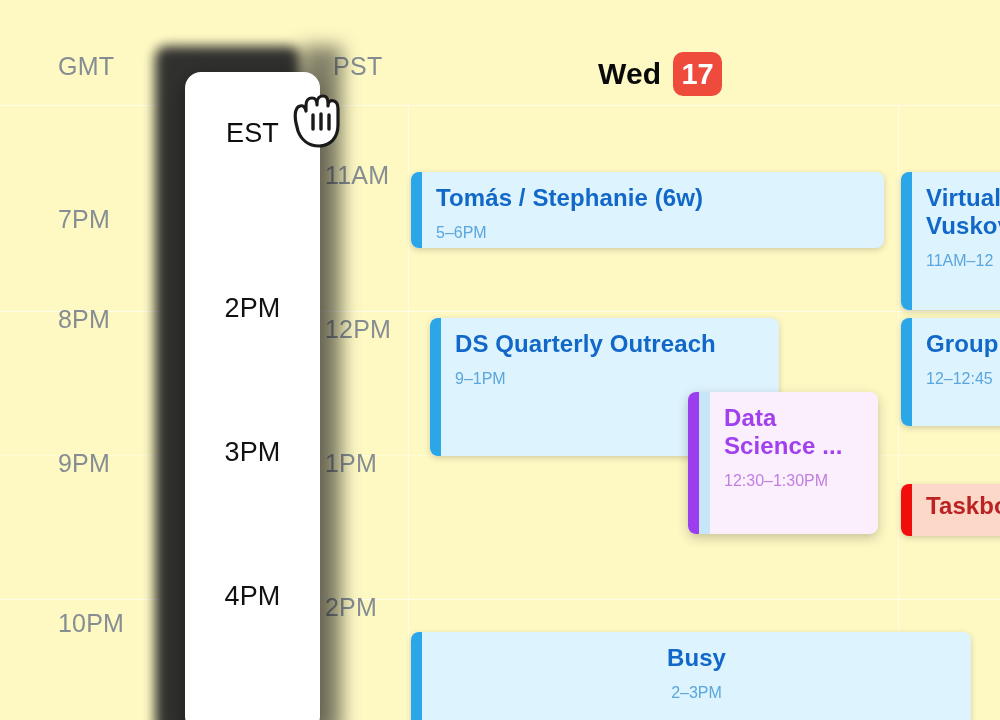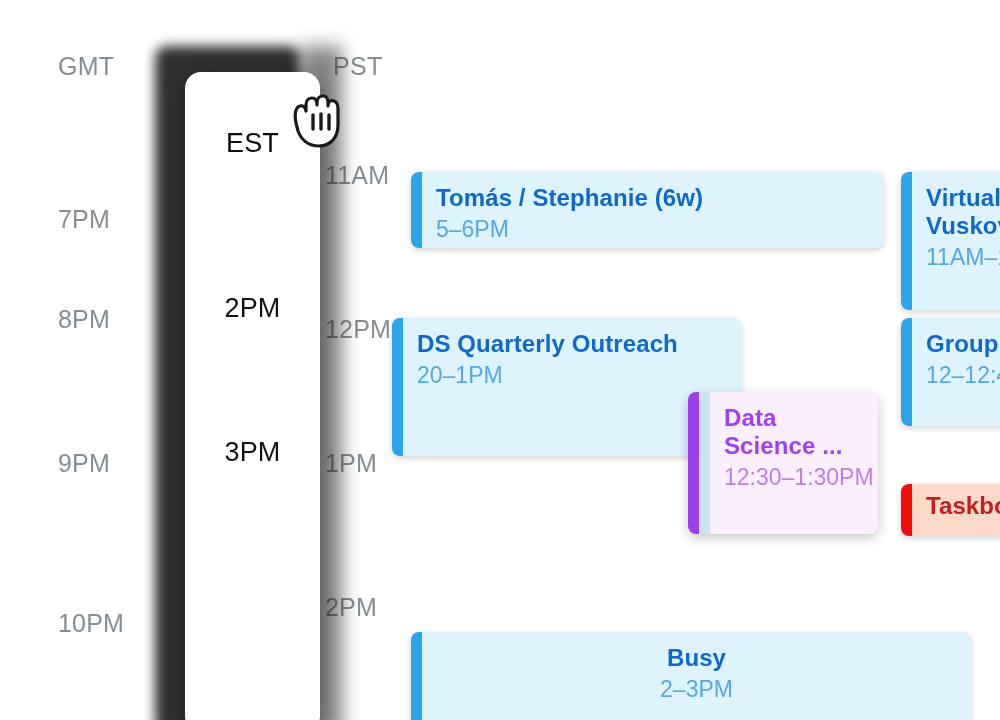--- a/index.html
+++ b/index.html
@@ -2,21 +2,21 @@
 <html><head>
 <meta charset="utf-8">
 <title>Calendar Timezone Picker</title>
 <style>
   * { margin:0; padding:0; box-sizing:border-box; }
   html, body {
     width:1000px; height:720px; overflow:hidden;
     font-family:"Liberation Sans", sans-serif;
     background:#4c666f;
   }
-  #stage { position:relative; width:1000px; height:720px; background:#ffffff; overflow:hidden; }
+  #stage { position:relative; width:1000px; height:720px; background:#fef9c3; overflow:hidden; }
 
   
   .tz-head {
     position:absolute; top:52px;
     font-size:25px; font-weight:400; letter-spacing:0.3px;
     color:#858d92;
   }
   .tz-head.gmt { left:58px; }
   .tz-head.pst { left:333px; }
 
@@ -96,21 +96,21 @@
     display:flex;
   }
   .ev-bar { width:11px; flex:0 0 11px; border-radius:6px 0 0 6px; }
   .ev-bar2 { width:11px; flex:0 0 11px; }
   .ev-body { flex:1 1 auto; padding:12px 14px 10px 14px; overflow:hidden; }
   .ev-title {
     font-size:24px; font-weight:700; line-height:1.16;
     letter-spacing:0.1px; white-space:nowrap;
   }
   .ev-title.wrap { white-space:normal; }
-  .ev-time { font-size:23px; font-weight:400; margin-top:4px; white-space:nowrap; }
+  .ev-time { font-size:16px; font-weight:400; margin-top:12px; white-space:nowrap; }
 
   .ev-blue { background:#ddf3fd; box-shadow:0 2px 6px rgba(0,0,0,0.18); }
   .ev-blue .ev-bar { background:#2ba6e8; }
   .ev-blue .ev-title { color:#1168c8; }
   .ev-blue .ev-time { color:#5aa6dd; }
 
   .ev-purple { background:#fbeefd; box-shadow:0 4px 12px rgba(0,0,0,0.22); }
   .ev-purple .ev-bar { background:#9b3fee; }
   .ev-purple .ev-bar2 { background:#c6e6f8; }
   .ev-purple .ev-title { color:#a040ef; }
@@ -143,51 +143,56 @@
 
   <div class="tz-time pst" style="top:161px;">11AM</div>
   <div class="tz-time pst" style="top:305px;margin-top:10px;">12PM</div>
   <div class="tz-time pst" style="top:449px;">1PM</div>
   <div class="tz-time pst" style="top:593px;">2PM</div>
 
   <div class="dark-panel"></div>
   <div class="dark-panel-2"></div>
 
   <div class="picker">
-    <div class="picker-label" style="top:56px;text-align:center;">EST</div>
+    <div class="picker-label" style="top:46px;text-align:center;">EST</div>
     <div class="picker-time" style="top:221px;">2PM</div>
     <div class="picker-time" style="top:365px;">3PM</div>
+    <div class="picker-time" style="top:509px;">4PM</div>
 
   </div>
 
   <div class="cursor">
     <svg width="62" height="58" viewBox="0 0 62 58" xmlns="http://www.w3.org/2000/svg">
       <g>
         <path d="M8 30 C6 20 8 14 12 13 C15 12 17 14 18 18 L18 12 C18 7 21 5 24 5 C27 5 29 7 29 12 L29 10 C29 5 32 3 35 3 C38 3 40 5 40 10 L40 13 C40 8 43 7 46 8 C49 9 50 12 50 16 L50 32 C50 45 42 53 31 53 C20 53 13 46 10 38 Z" fill="#ffffff" stroke="#1a1a1a" stroke-width="3.2" stroke-linejoin="round"></path>
         <line x1="25" y1="22" x2="25" y2="36" stroke="#1a1a1a" stroke-width="3.4" stroke-linecap="round"></line>
         <line x1="33" y1="21" x2="33" y2="36" stroke="#1a1a1a" stroke-width="3.4" stroke-linecap="round"></line>
         <line x1="41" y1="22" x2="41" y2="36" stroke="#1a1a1a" stroke-width="3.4" stroke-linecap="round"></line>
       </g>
     </svg>
   </div>
 
+  <div class="day-head">
+    <span class="day-name">Wed</span>
+    <span class="day-num">17</span>
+  </div>
 
   <div class="event ev-blue" style="left:411px; top:172px; width:473px; height:76px;">
     <div class="ev-bar"></div>
     <div class="ev-body">
       <div class="ev-title">Tomás / Stephanie (6w)</div>
       <div class="ev-time">5–6PM</div>
     </div>
   </div>
 
-  <div class="event ev-blue" style="left:392px; top:318px; width:349px; height:138px;">
+  <div class="event ev-blue" style="left:430px; top:318px; width:349px; height:138px;">
     <div class="ev-bar"></div>
     <div class="ev-body">
       <div class="ev-title">DS Quarterly Outreach</div>
-      <div class="ev-time">20–1PM</div>
+      <div class="ev-time">9–1PM</div>
     </div>
   </div>
 
 
   <div class="event ev-blue" style="left:411px; top:632px; width:560px; height:114px;text-align:center;">
     <div class="ev-bar"></div>
     <div class="ev-body">
       <div class="ev-title">Busy</div>
       <div class="ev-time">2–3PM</div>
     </div>

